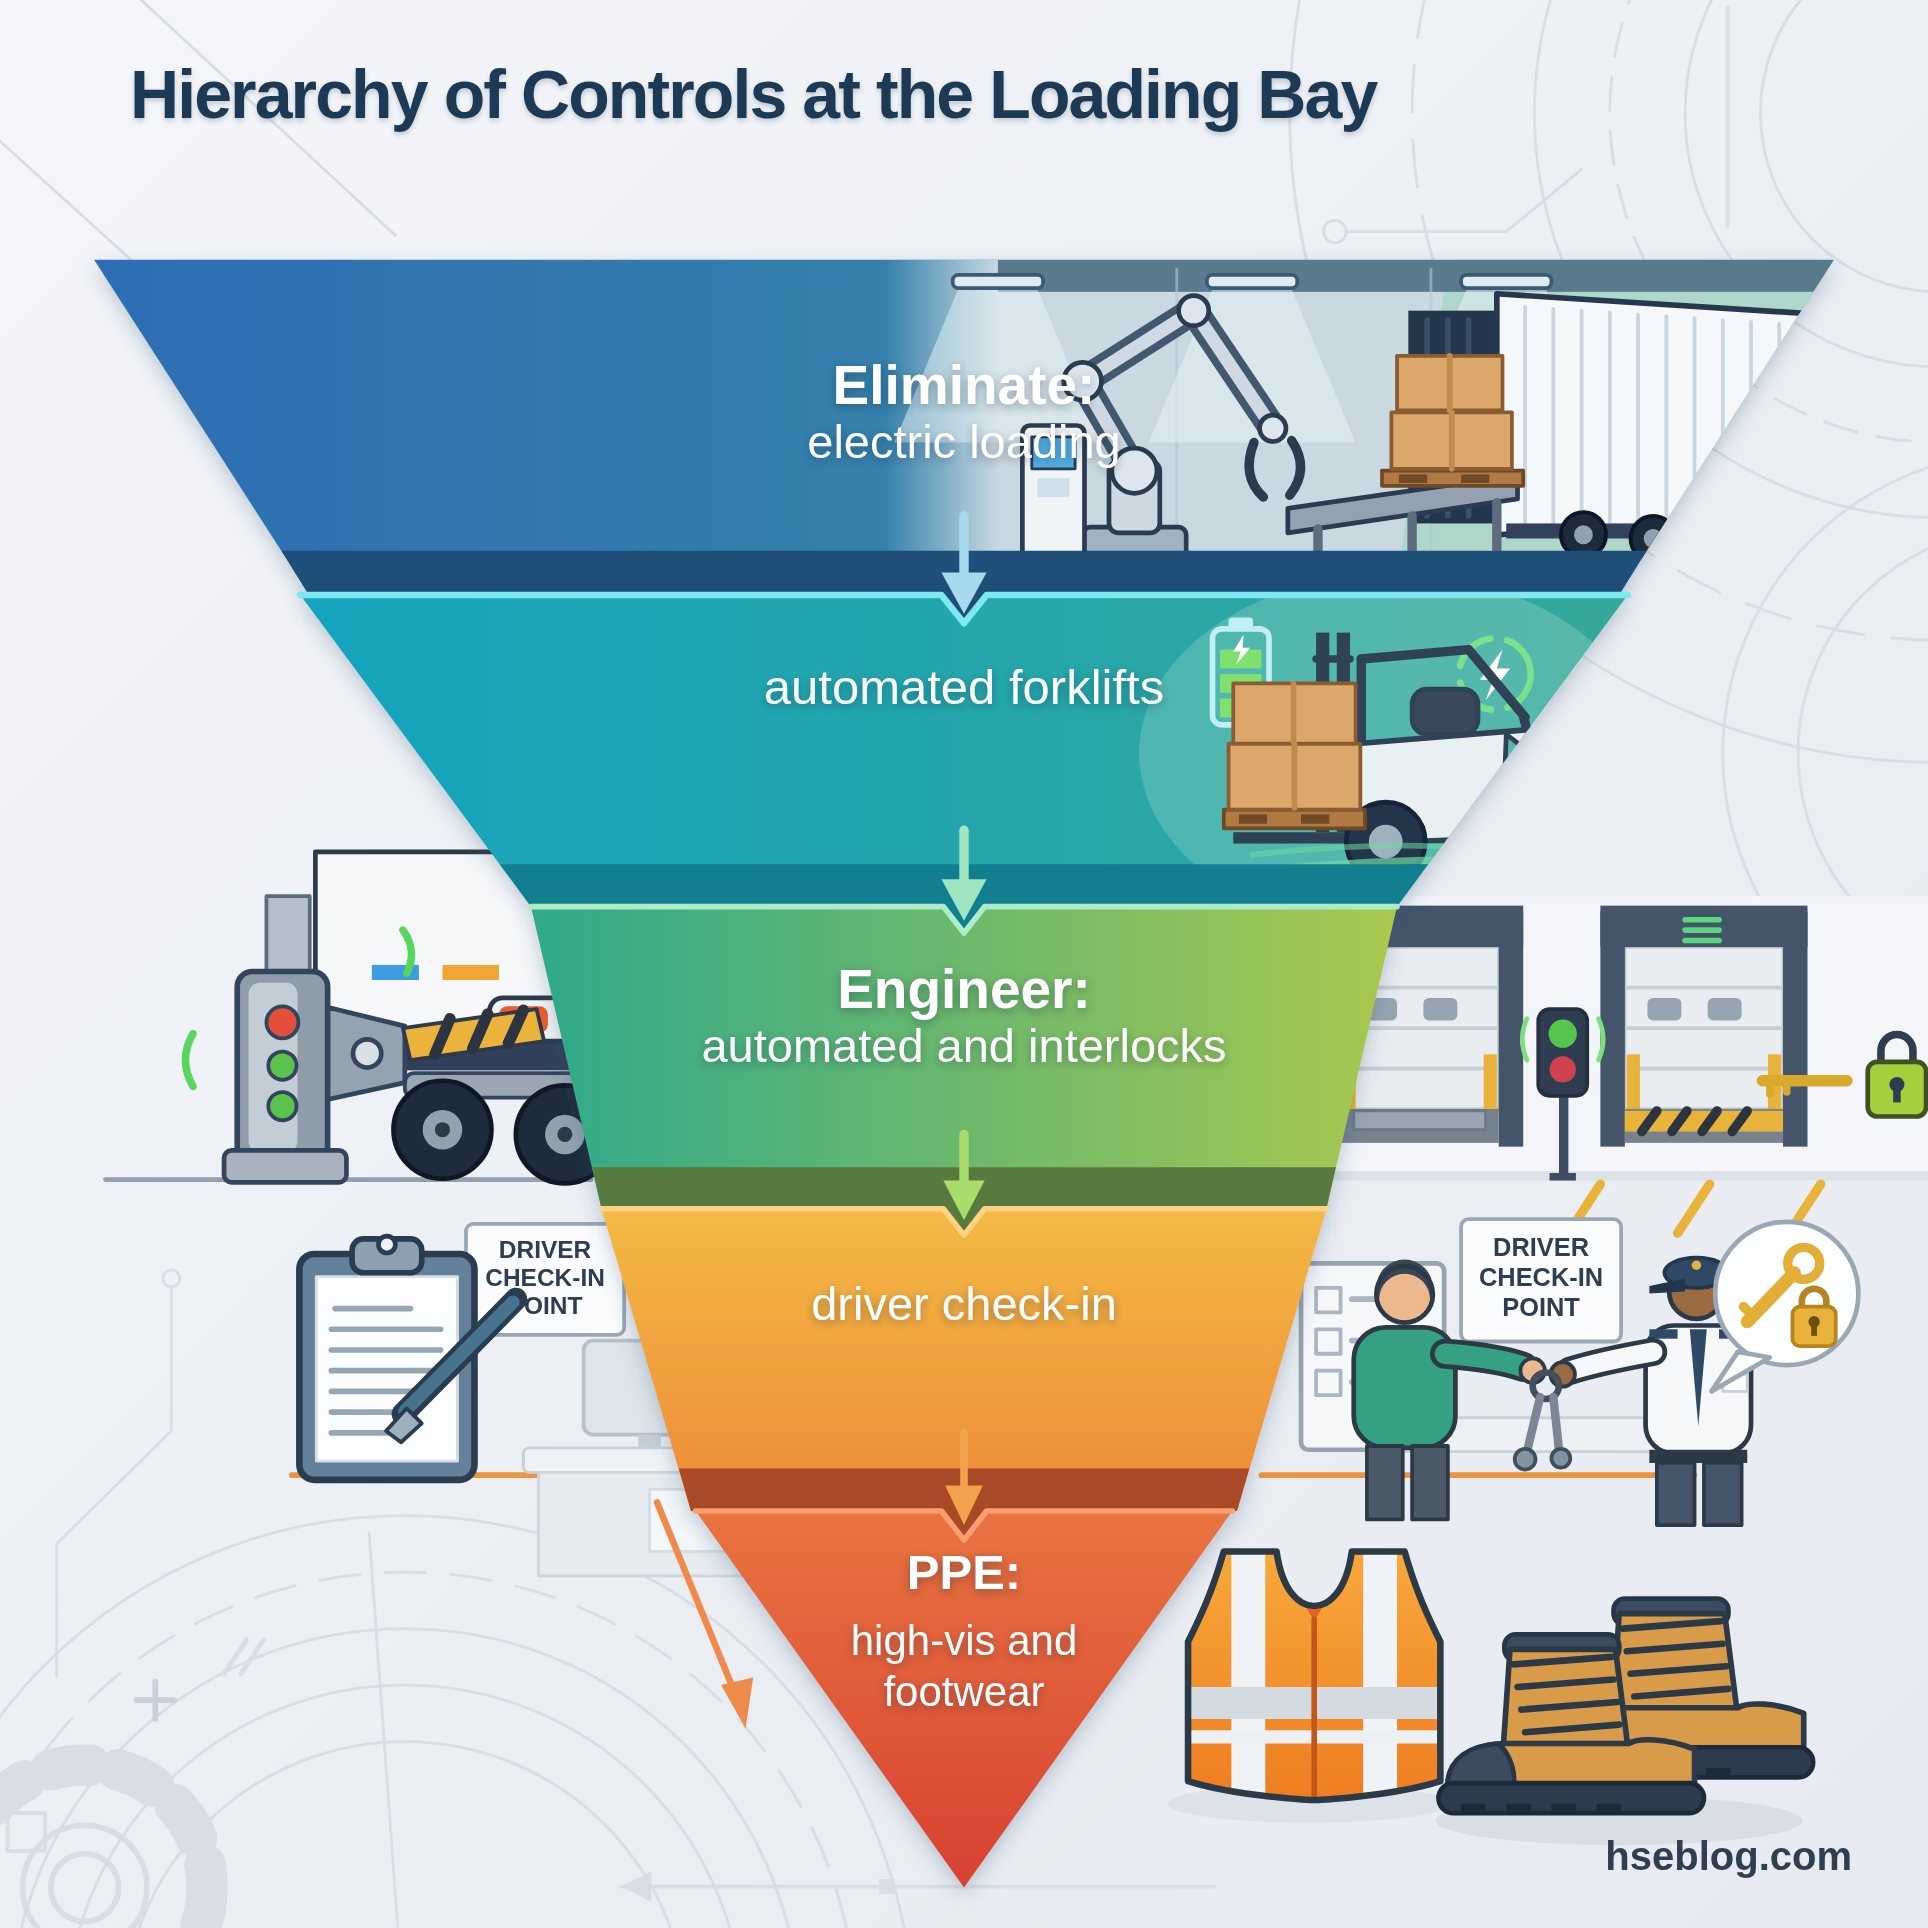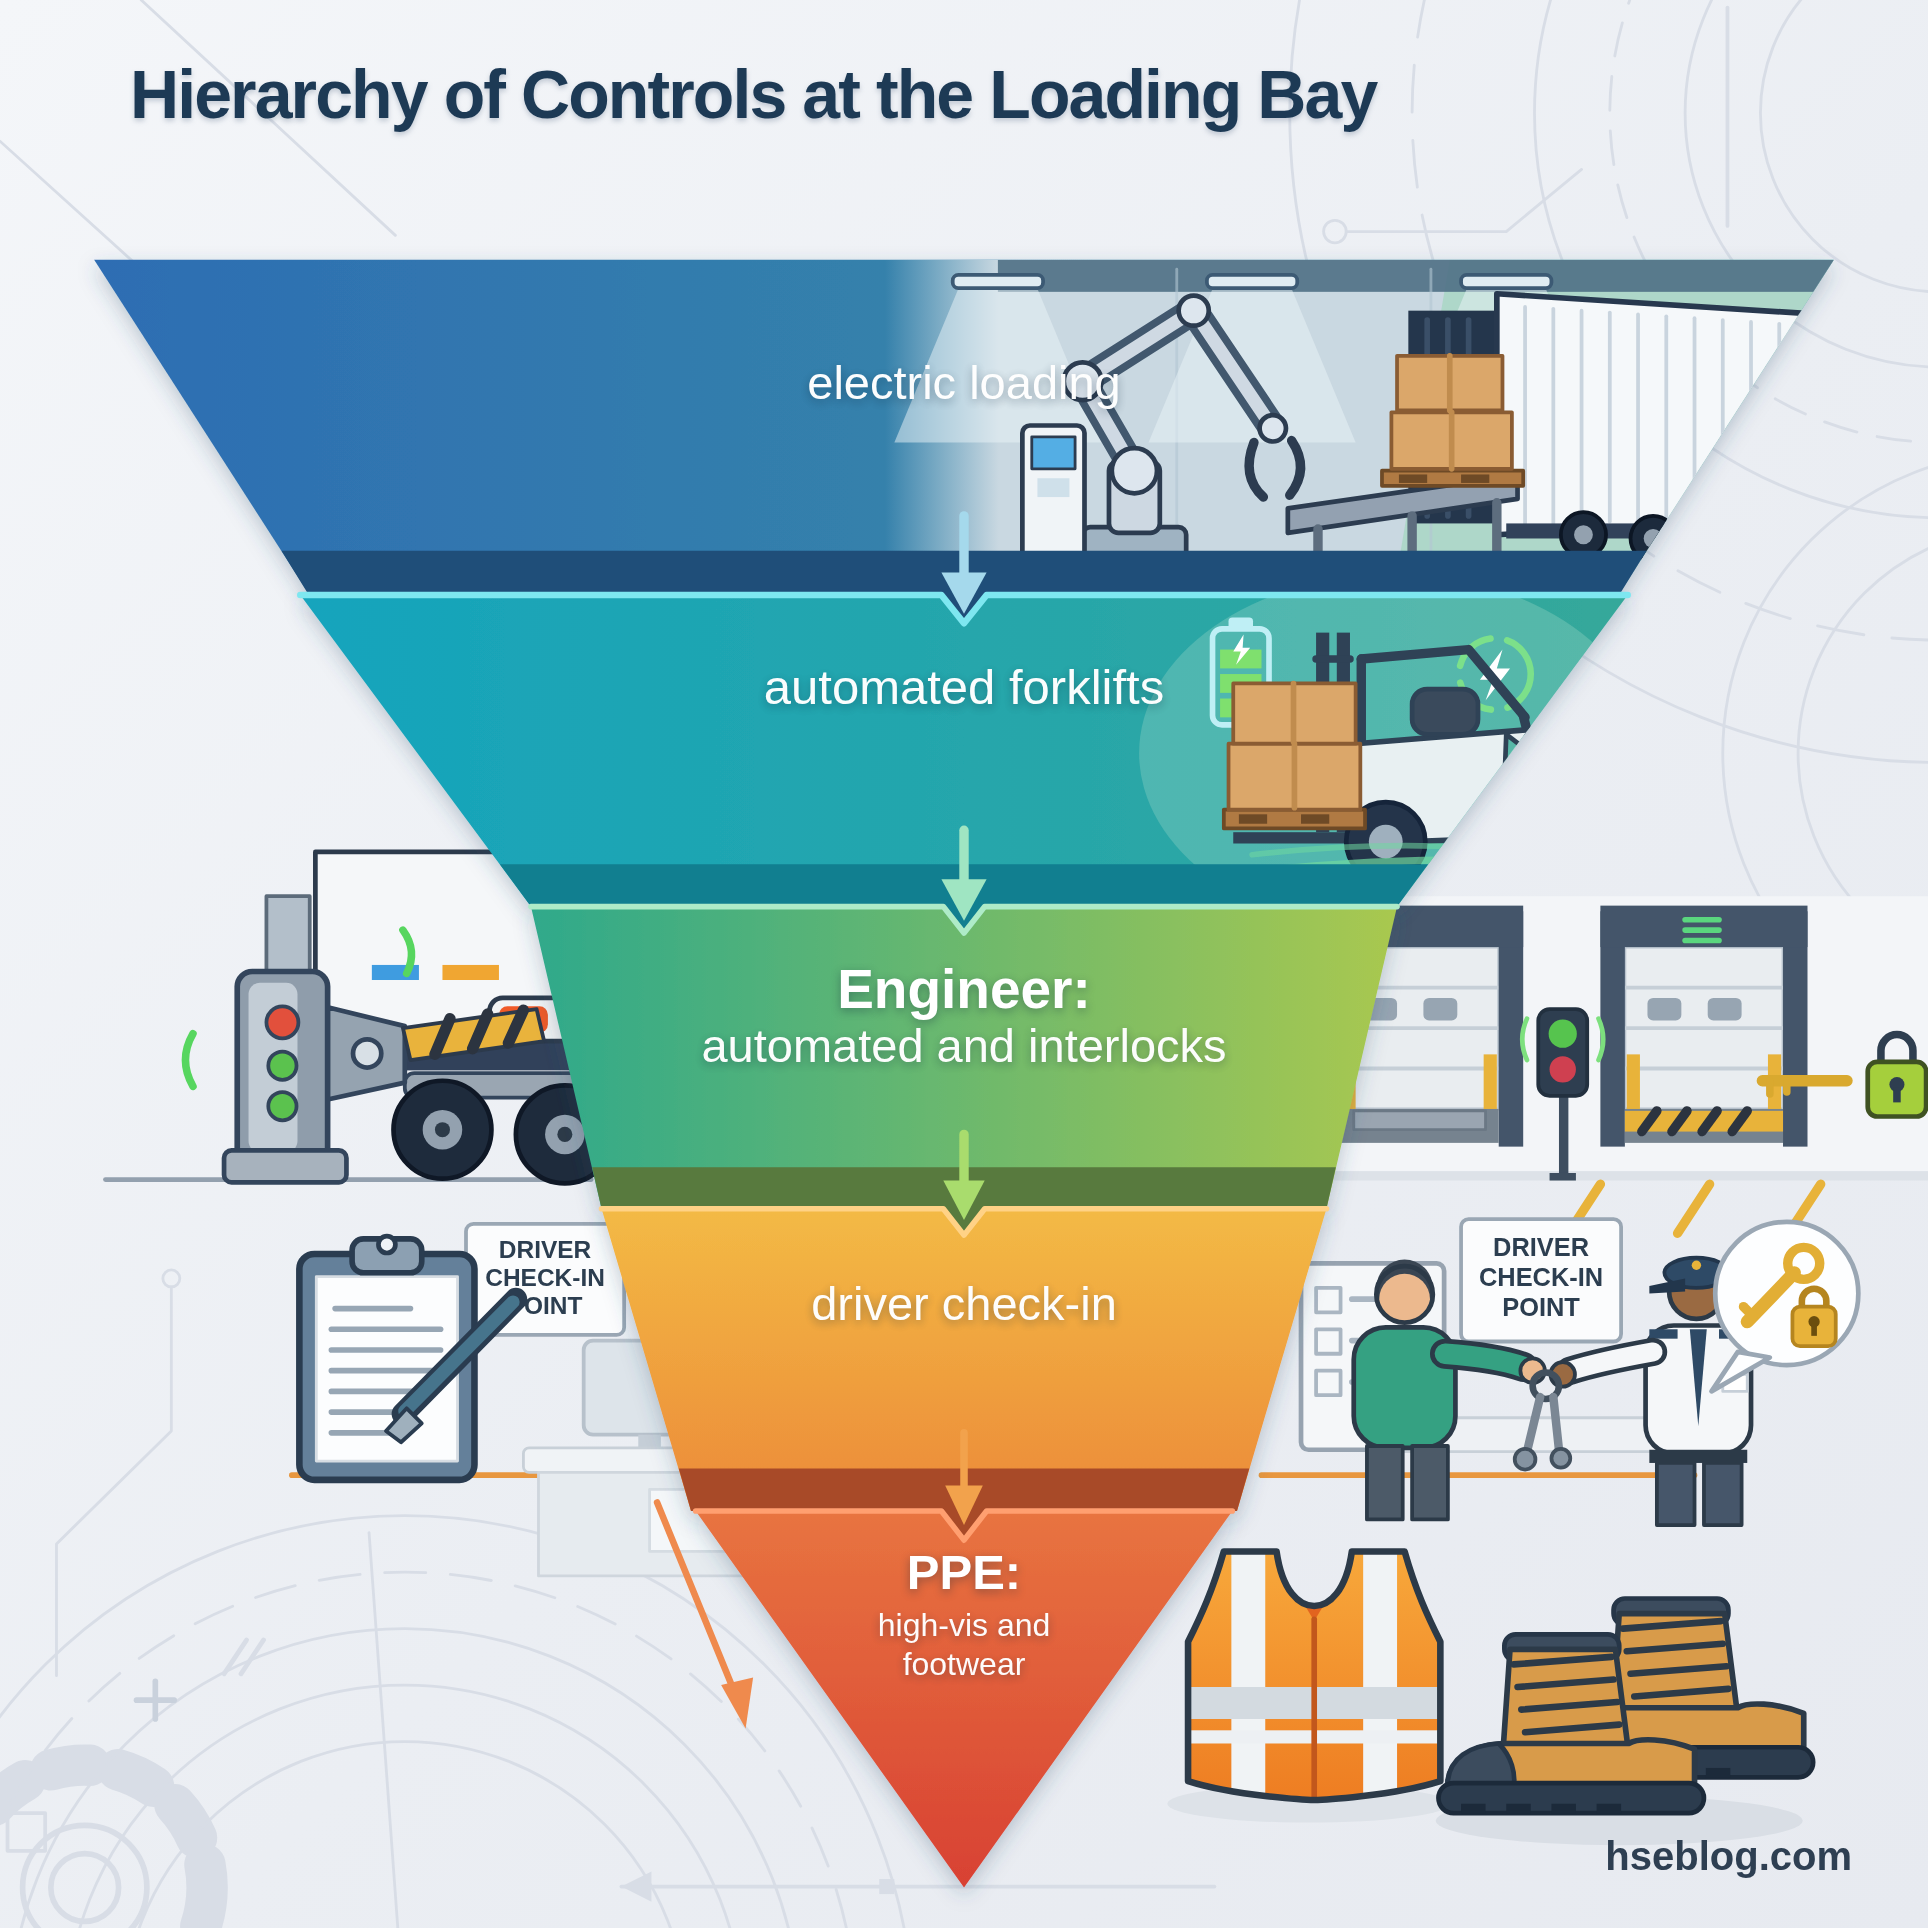--- a/index.html
+++ b/index.html
@@ -12,21 +12,21 @@
               letter-spacing:-1.9px;color:#1d3a55;text-shadow:0 2.8px 5.6px rgba(110,125,150,.35);}
   .lvl{position:absolute;left:964px;transform:translateX(-50%);text-align:center;color:#ffffff;
        text-shadow:0 2.8px 9.4px rgba(15,40,60,.38);white-space:nowrap;}
   .lvl .h{font-weight:700;line-height:1.08;}
   .lvl .d{font-weight:400;line-height:1.15;opacity:.98;}
   .l1{top:356px}.l1 .h{font-size:55px}.l1 .d{font-size:47px}
   .l2{top:659px}.l2 .h{font-size:56px}.l2 .d{font-size:49px}
   .l3{top:960px}.l3 .h{font-size:55px}.l3 .d{font-size:47px}
   .l4{top:1277px}.l4 .h{font-size:55px}.l4 .d{font-size:47px}
   .l5{top:1546px;white-space:normal;}.l5 .h{font-size:49px}
-  .l5 .d{font-size:32px;width:282px;margin:7px auto 0;line-height:1.22}
+  .l5 .d{font-size:42px;width:282px;margin:16px auto 0;line-height:1.22}
   .watermark{position:absolute;right:76px;top:1834px;font-size:40px;font-weight:600;color:#2e3f52;}
   .sign-text{font-weight:700;}
 </style>
 </head>
 <body>
 
 <div id="stage">
 
 <svg id="art" width="1928" height="1928" viewBox="0 0 2048 2048" xmlns="http://www.w3.org/2000/svg">
   <defs>
@@ -501,20 +501,21 @@
     <g>
           <line x1="1024" y1="1522" x2="1024" y2="1582" stroke="#f2a24c" stroke-width="8"></line>
           <polygon points="1004,1578 1044,1578 1024,1620" fill="#f2a24c"></polygon>
         </g>
   </g>
 </svg>
 
 <div class="page-title">Hierarchy of Controls at the Loading Bay</div>
 
 <div class="lvl l1">
+  <div class="h">Eliminate:</div>
   <div class="d">electric loading</div>
 </div>
 <div class="lvl l2">
   <div class="d">automated forklifts</div>
 </div>
 <div class="lvl l3">
   <div class="h">Engineer:</div>
   <div class="d">automated and interlocks</div>
 </div>
 <div class="lvl l4">

